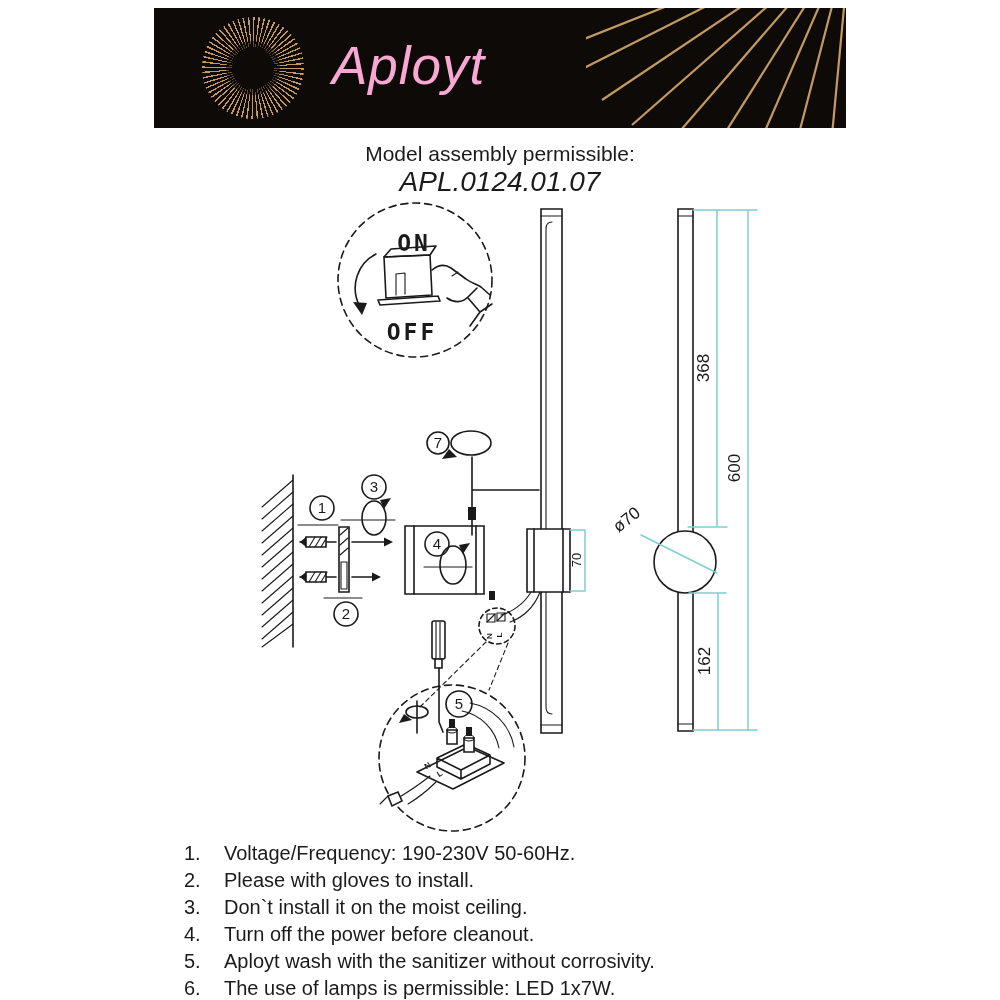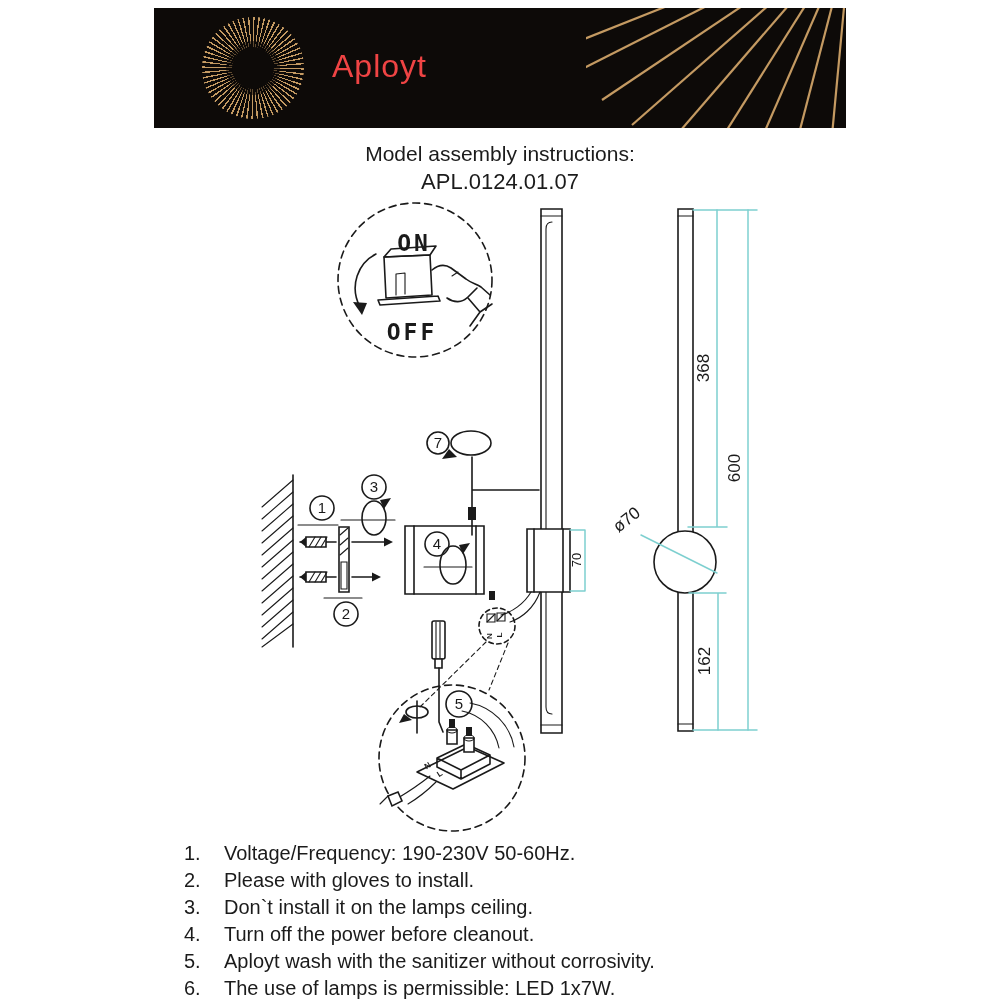--- a/index.html
+++ b/index.html
@@ -18,27 +18,27 @@
     position:absolute;left:48px;top:9px;width:102px;height:102px;border-radius:50%;
     background:repeating-conic-gradient(#c49a62 0deg 1.8deg, rgba(0,0,0,0) 1.8deg 6deg);
   }
   .sunburst::after{
     content:"";position:absolute;left:50%;top:50%;width:42px;height:42px;
     transform:translate(-50%,-50%);border-radius:50%;background:#0d0a08;
     box-shadow:0 0 0 6px rgba(13,10,8,.55);
   }
   .brand{
     position:absolute;left:178px;top:50%;transform:translateY(-54%);
-    color:#ef4444;font-size:32px;letter-spacing:1px;font-weight:400;
+    color:#f9a8d4;font-size:53px;letter-spacing:1px;font-weight:400;font-style:italic;
   }
   .fan{position:absolute;right:0;top:0;}
   
   .title-block{margin-top:12px;text-align:center;line-height:28px;}
   .title-line1{font-size:21px;}
-  .title-line2{font-size:22px;}
+  .title-line2{font-size:28px;font-style:italic;}
   
   .diagram{display:block;margin:0 auto;}
   .diagram path,.diagram rect,.diagram circle,.diagram ellipse,.diagram line{
     vector-effect:non-scaling-stroke;
   }
   .ln{fill:none;stroke:#1a1a1a;stroke-width:1.6;stroke-linecap:round;stroke-linejoin:round;}
   .ln-thin{fill:none;stroke:#1a1a1a;stroke-width:1.1;stroke-linecap:round;}
   .fillw{fill:#ffffff;stroke:#1a1a1a;stroke-width:1.6;}
   .blk{fill:#1a1a1a;stroke:none;}
   .dash{stroke-dasharray:7 5;}
@@ -72,21 +72,21 @@
         <line x1="265" y1="-75" x2="82" y2="137"></line>
         <line x1="265" y1="-75" x2="122" y2="152"></line>
         <line x1="265" y1="-75" x2="162" y2="162"></line>
         <line x1="265" y1="-75" x2="202" y2="168"></line>
         <line x1="265" y1="-75" x2="242" y2="170"></line>
       </g>
     </svg>
   </div>
 
   <div class="title-block">
-    <div class="title-line1">Model assembly instructions:</div>
+    <div class="title-line1">Model assembly permissible:</div>
     <div class="title-line2">APL.0124.01.07</div>
   </div>
 
   <svg class="diagram" width="700" height="640" viewBox="150 190 700 640">
 
     <g>
       <circle class="ln dash" cx="415" cy="274" r="77"></circle>
       <text class="onoff" x="414" y="245">ON</text>
       <text class="onoff" x="412" y="334">OFF</text>
       <g>
@@ -266,21 +266,21 @@
     <div class="instr-row">
       <span class="instr-num">1.</span>
       <span class="instr-text">Voltage/Frequency: 190-230V 50-60Hz.</span>
     </div>
     <div class="instr-row">
       <span class="instr-num">2.</span>
       <span class="instr-text">Please with gloves to install.</span>
     </div>
     <div class="instr-row">
       <span class="instr-num">3.</span>
-      <span class="instr-text">Don`t install it on the lamps ceiling.</span>
+      <span class="instr-text">Don`t install it on the moist ceiling.</span>
     </div>
     <div class="instr-row">
       <span class="instr-num">4.</span>
       <span class="instr-text">Turn off the power before cleanout.</span>
     </div>
     <div class="instr-row">
       <span class="instr-num">5.</span>
       <span class="instr-text">Aployt wash with the sanitizer without corrosivity.</span>
     </div>
     <div class="instr-row">

